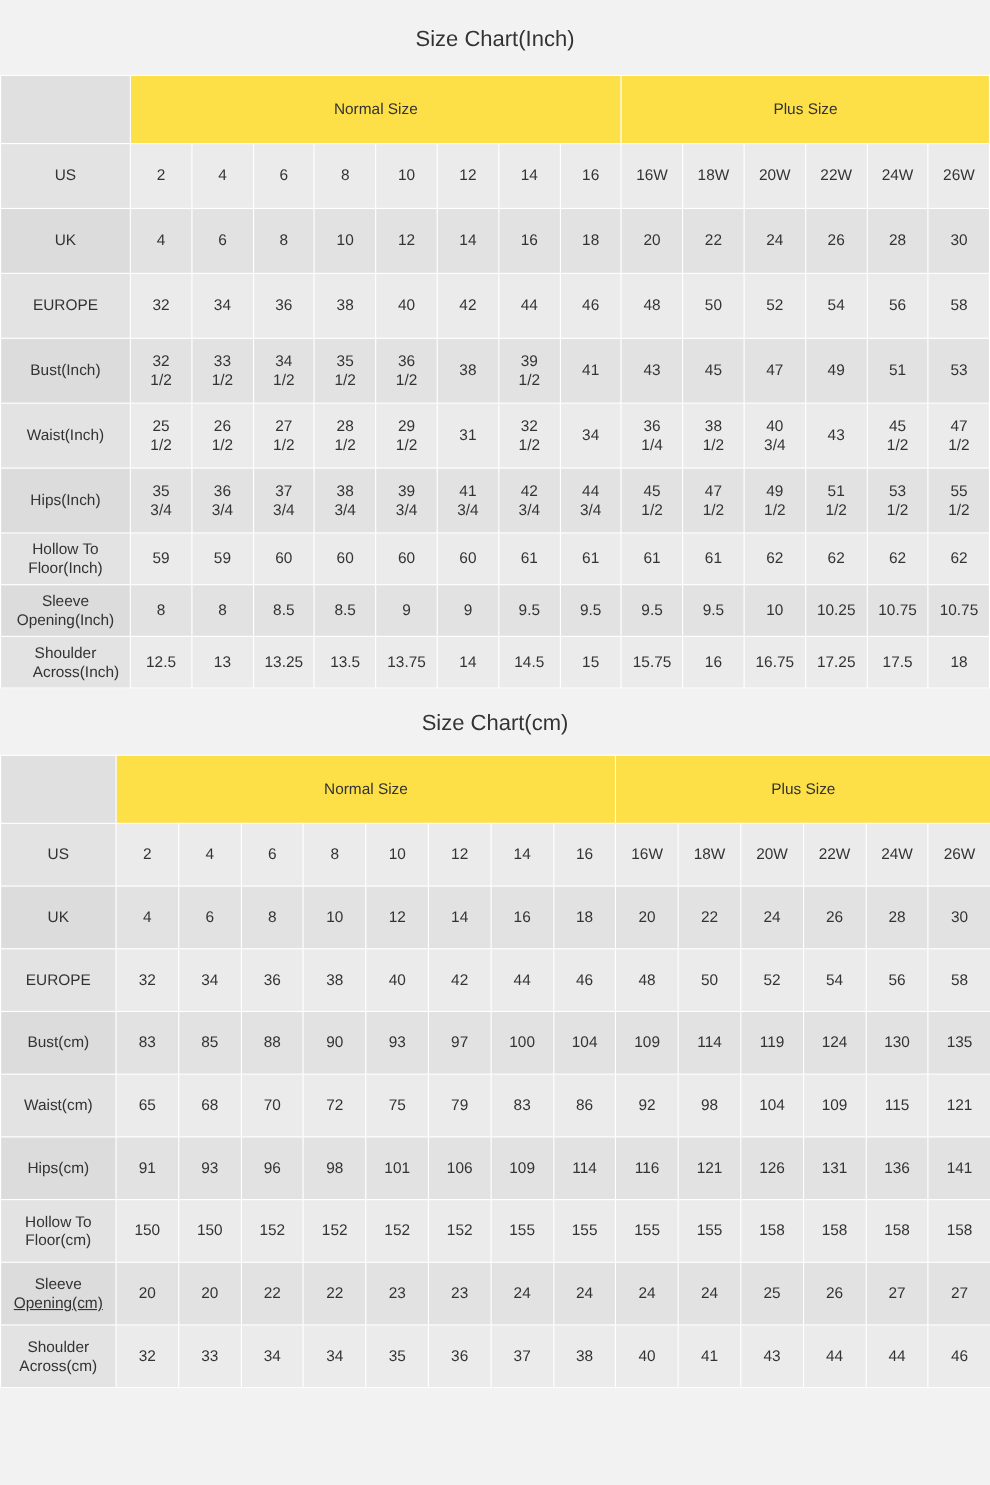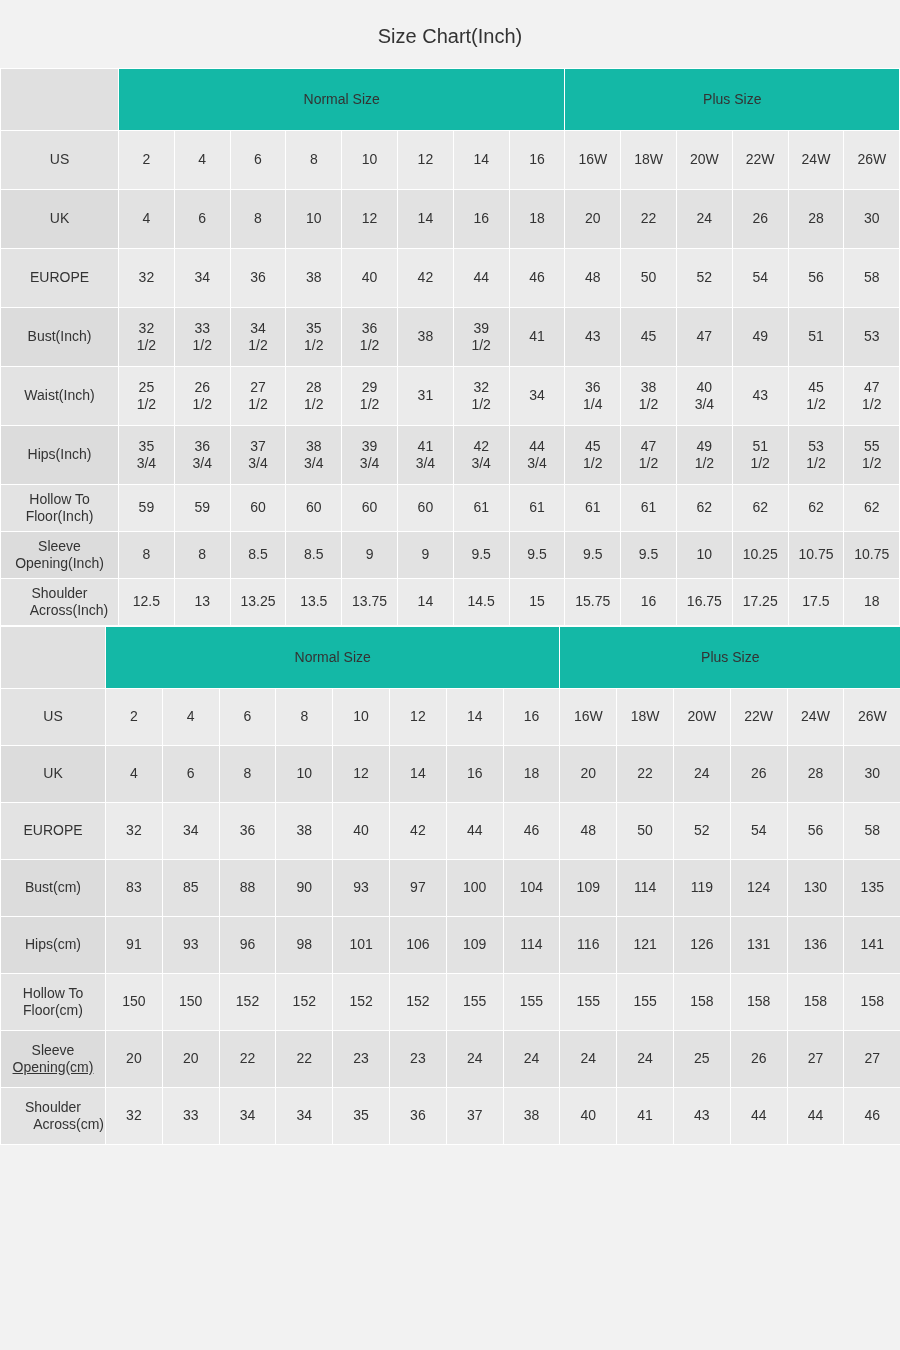--- a/index.html
+++ b/index.html
@@ -52,21 +52,21 @@
   td.label {
     font-size: 14px;
     color: #333333;
     padding: 4px 2px;
   }
   td.group-head {
     font-size: 14px;
     color: #333333;
     padding: 14px 0;
   }
-  tr.head-row td { background: #14b8a6; }
+  tr.head-row td { background: #fde047; }
   tr.head-row td.corner { background: #e0e0e0; }
 
   .cell-frac {
     display: block;
   }
   .cell-frac .top, .cell-frac .bot { display: block; line-height: 1.18; }
 
   
   col.c-label { width: 118px; }
   col.c-data { width: 55.8px; }
@@ -419,20 +419,21 @@
           <td>15.75</td>
           <td>16</td>
           <td>16.75</td>
           <td>17.25</td>
           <td>17.5</td>
           <td>18</td>
         </tr>
       </tbody>
   </table>
 
+  <div class="chart-title" id="title-cm">Size Chart(cm)</div>
 
   <table class="size-table" id="table-cm">
     <colgroup>
       <col class="c-label-cm">
       <col class="c-data-cm">
         <col class="c-data-cm">
         <col class="c-data-cm">
         <col class="c-data-cm">
       <col class="c-data-cm">
         <col class="c-data-cm">
@@ -512,20 +513,37 @@
           <td>97</td>
           <td>100</td>
           <td>104</td>
           <td>109</td>
           <td>114</td>
           <td>119</td>
           <td>124</td>
           <td>130</td>
           <td>135</td>
         </tr>
+        <tr class="row-a" style="height: 57px;">
+          <td class="label">Waist(cm)</td>
+          <td>65</td>
+          <td>68</td>
+          <td>70</td>
+          <td>72</td>
+          <td>75</td>
+          <td>79</td>
+          <td>83</td>
+          <td>86</td>
+          <td>92</td>
+          <td>98</td>
+          <td>104</td>
+          <td>109</td>
+          <td>115</td>
+          <td>121</td>
+        </tr>
         <tr class="row-b" style="height: 57px;">
           <td class="label">Hips(cm)</td>
           <td>91</td>
           <td>93</td>
           <td>96</td>
           <td>98</td>
           <td>101</td>
           <td>106</td>
           <td>109</td>
           <td>114</td>
@@ -572,21 +590,21 @@
           <td>24</td>
           <td>24</td>
           <td>25</td>
           <td>26</td>
           <td>27</td>
           <td>27</td>
         </tr>
         <tr class="row-a" style="height: 57px;">
           <td class="label">
             <span style="display: block;">Shoulder</span>
-            <span style="display: block; text-align: right;">Across(cm)</span>
+            <span style="display: block;">Across(cm)</span>
           </td>
           <td>32</td>
           <td>33</td>
           <td>34</td>
           <td>34</td>
           <td>35</td>
           <td>36</td>
           <td>37</td>
           <td>38</td>
           <td>40</td>

